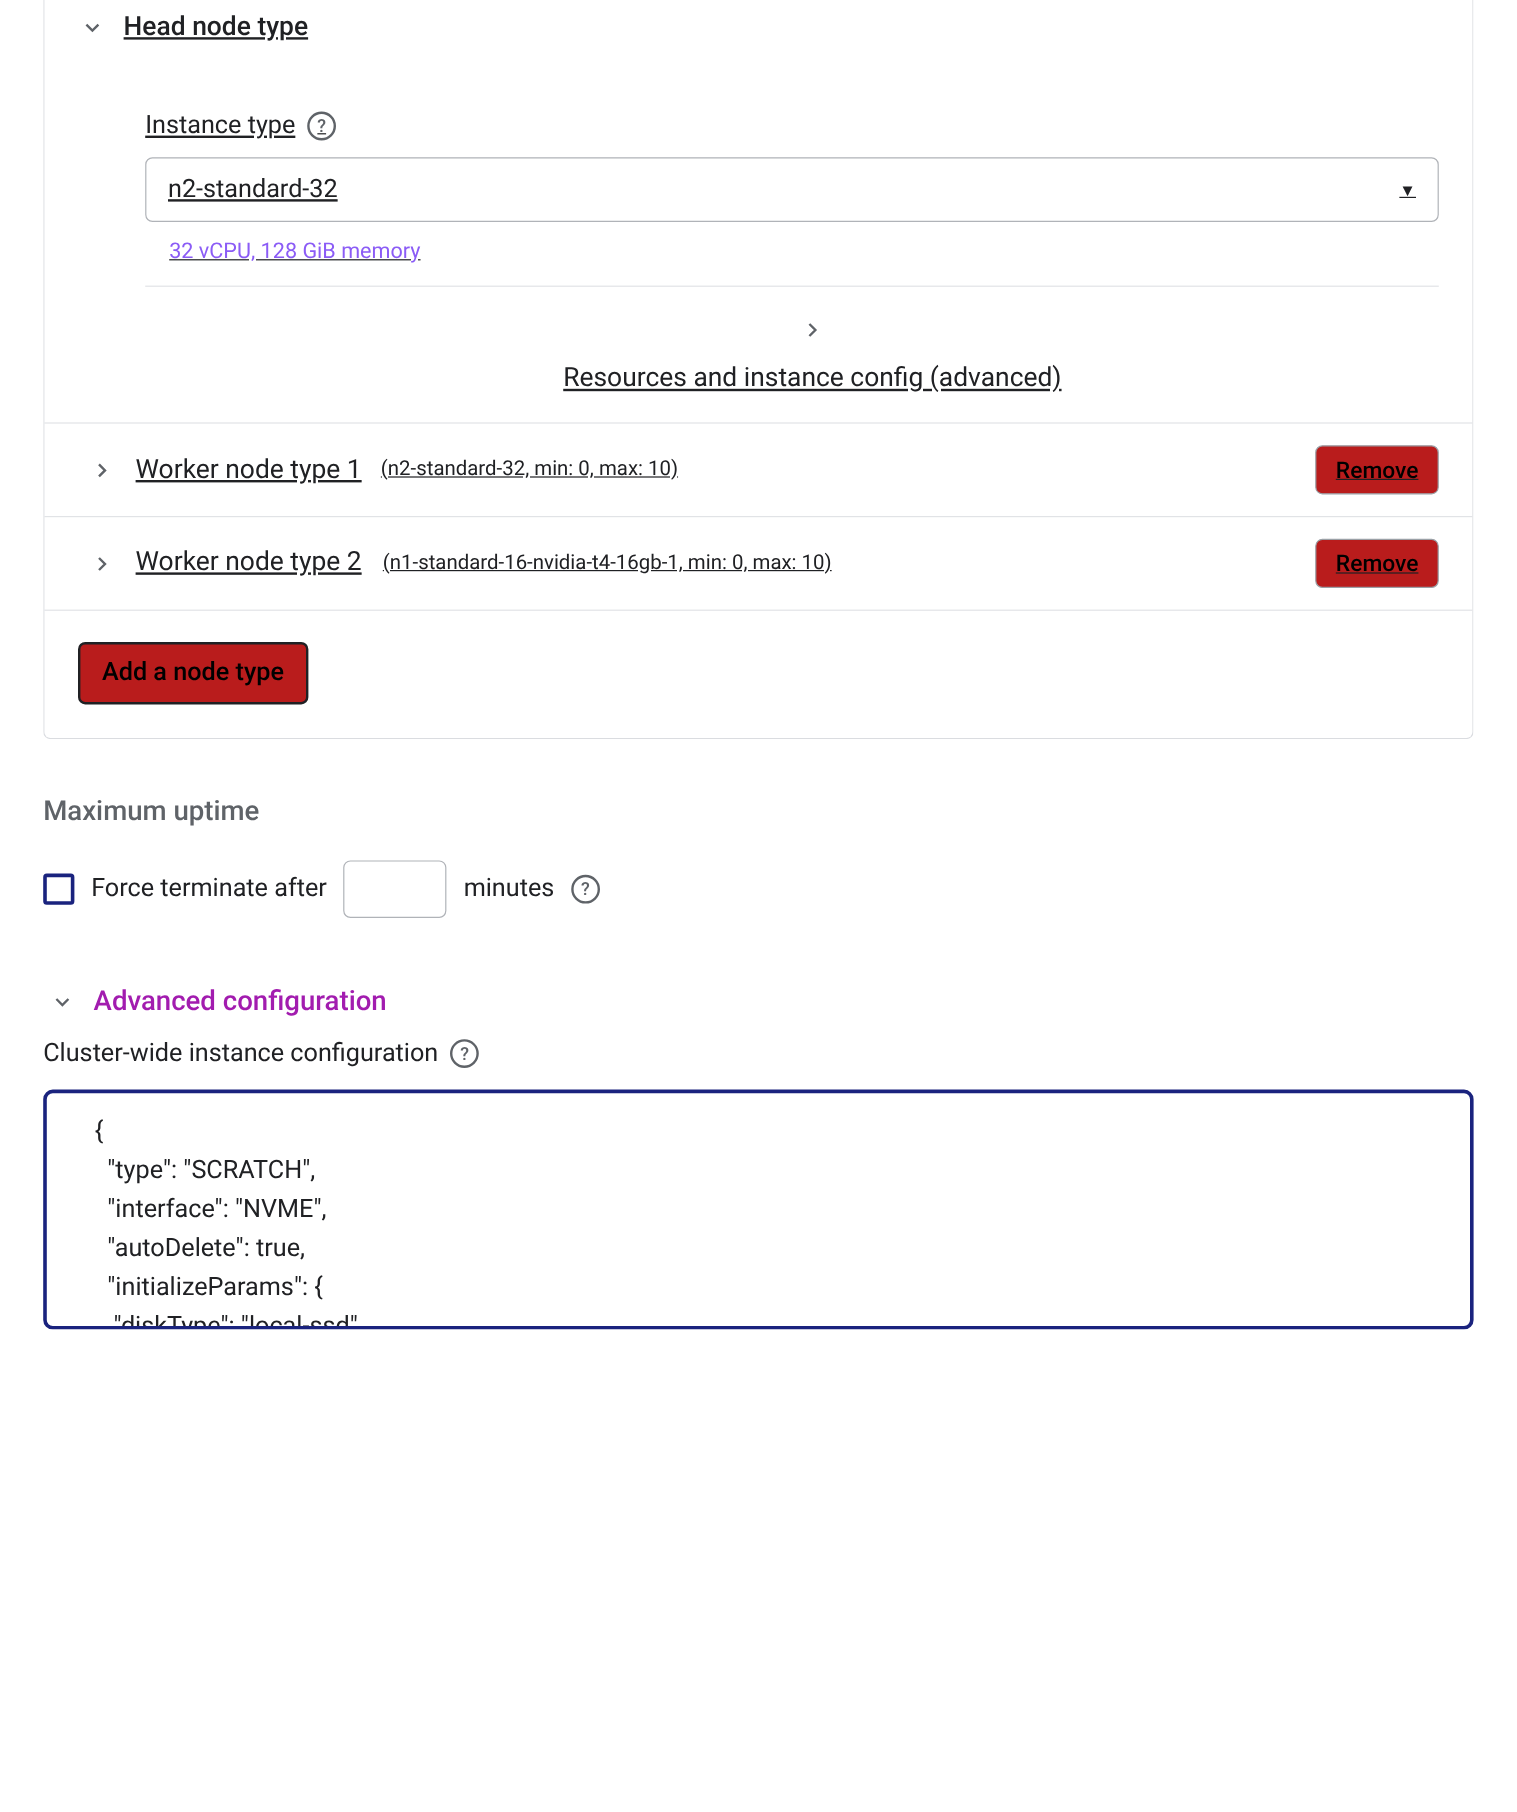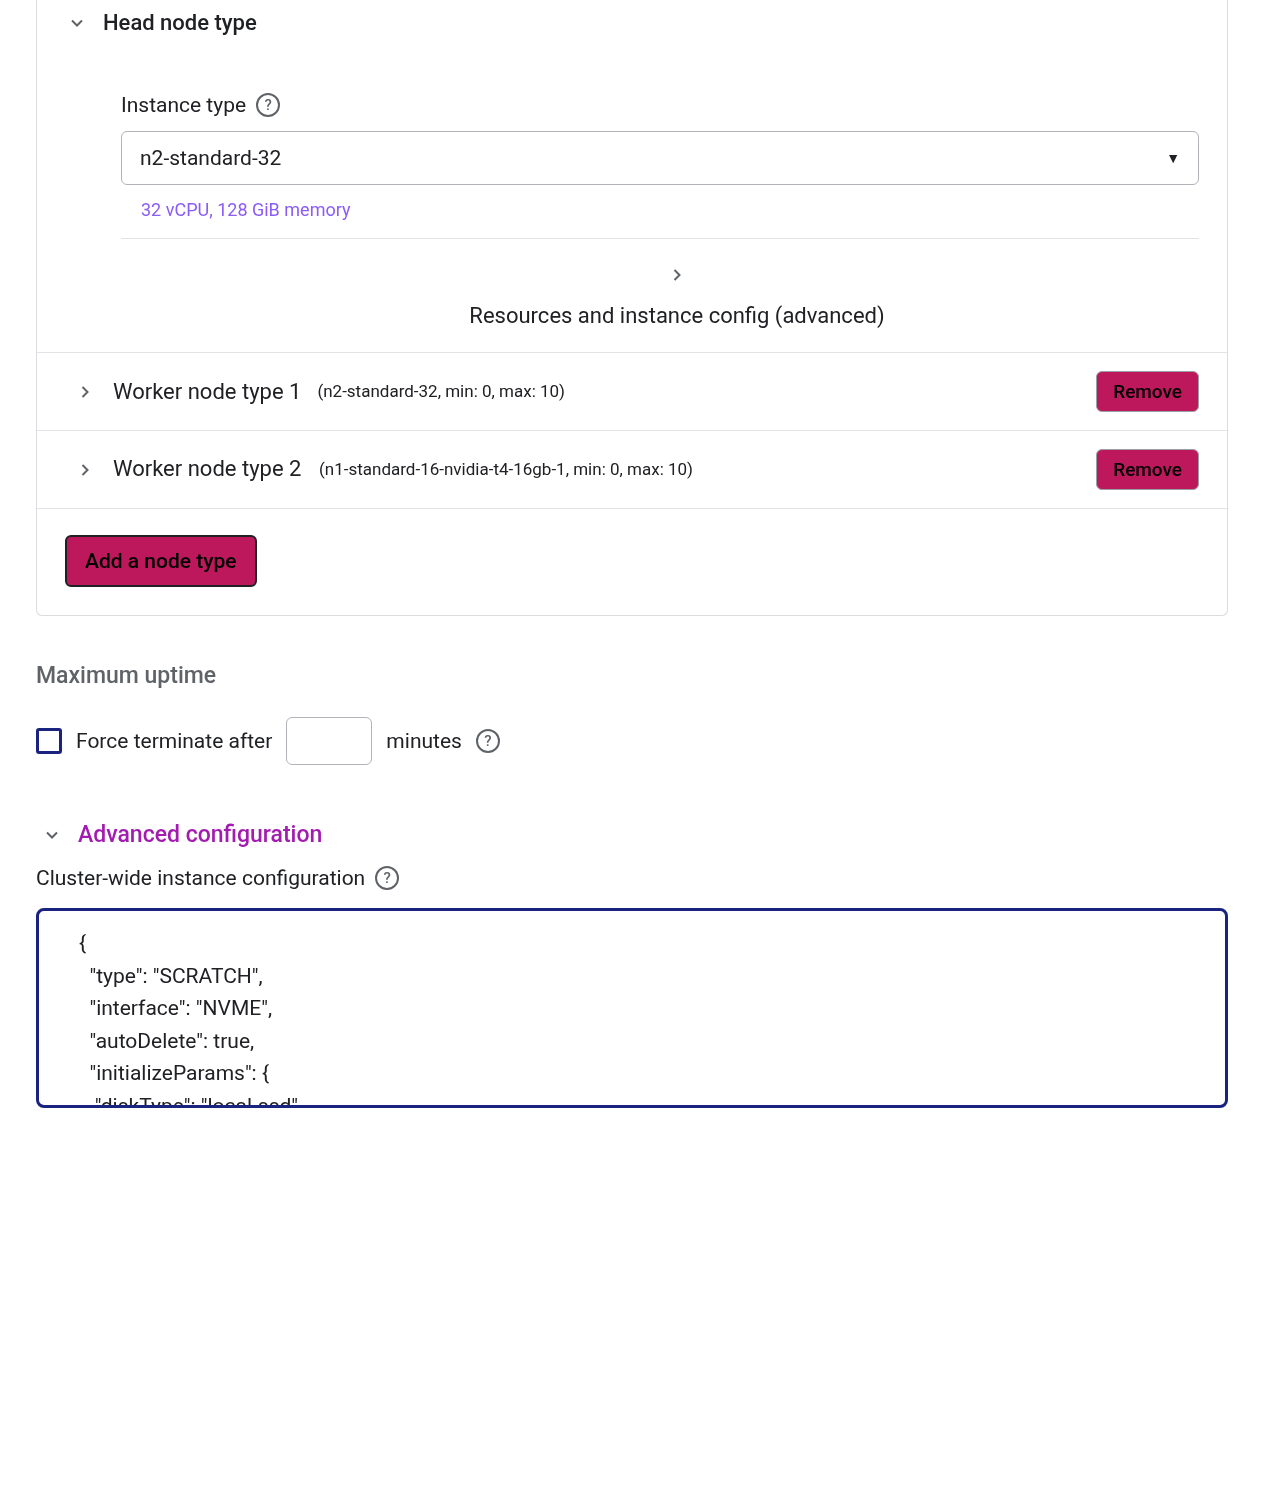--- a/index.html
+++ b/index.html
@@ -10,20 +10,21 @@
     background: #fff;
     padding: 0;
     width: 1264px;
   }
   .panel {
     border: 1px solid #dadce0;
     border-top: none;
     border-radius: 0 0 6px 6px;
     padding-bottom: 28px;
     margin: 0 36px 0 36px;
+    text-decoration: underline;
   }
   .section-head {
     display: flex;
     align-items: center;
     gap: 14px;
     padding: 10px 28px 8px 28px;
     font-size: 22px;
     font-weight: 500;
   }
   .chev {
@@ -69,21 +70,21 @@
     display: flex; align-items: center; gap: 16px;
     padding: 18px 28px 18px 36px;
     border-bottom: 1px solid #e1e3e6;
   }
   .node-row.first { border-top: 1px solid #e1e3e6; }
   .node-row .title { font-size: 22px; flex: 0 0 auto; }
   .node-row .wrap-title { font-size: 22px; width: 190px; line-height: 1.4; }
   .node-row .details { font-size: 17px; flex: 1; line-height: 1.5; }
   .btn {
     border: 1px solid #9aa0a6;
-    background: #be185d;
+    background: #b91c1c;
     border-radius: 6px;
     padding: 8px 16px;
     font-size: 19px;
     font-weight: 500;
     cursor: pointer;
     font-family: inherit;
   }
   .btn-add {
     border: 2px solid #202124;
     border-radius: 6px;

